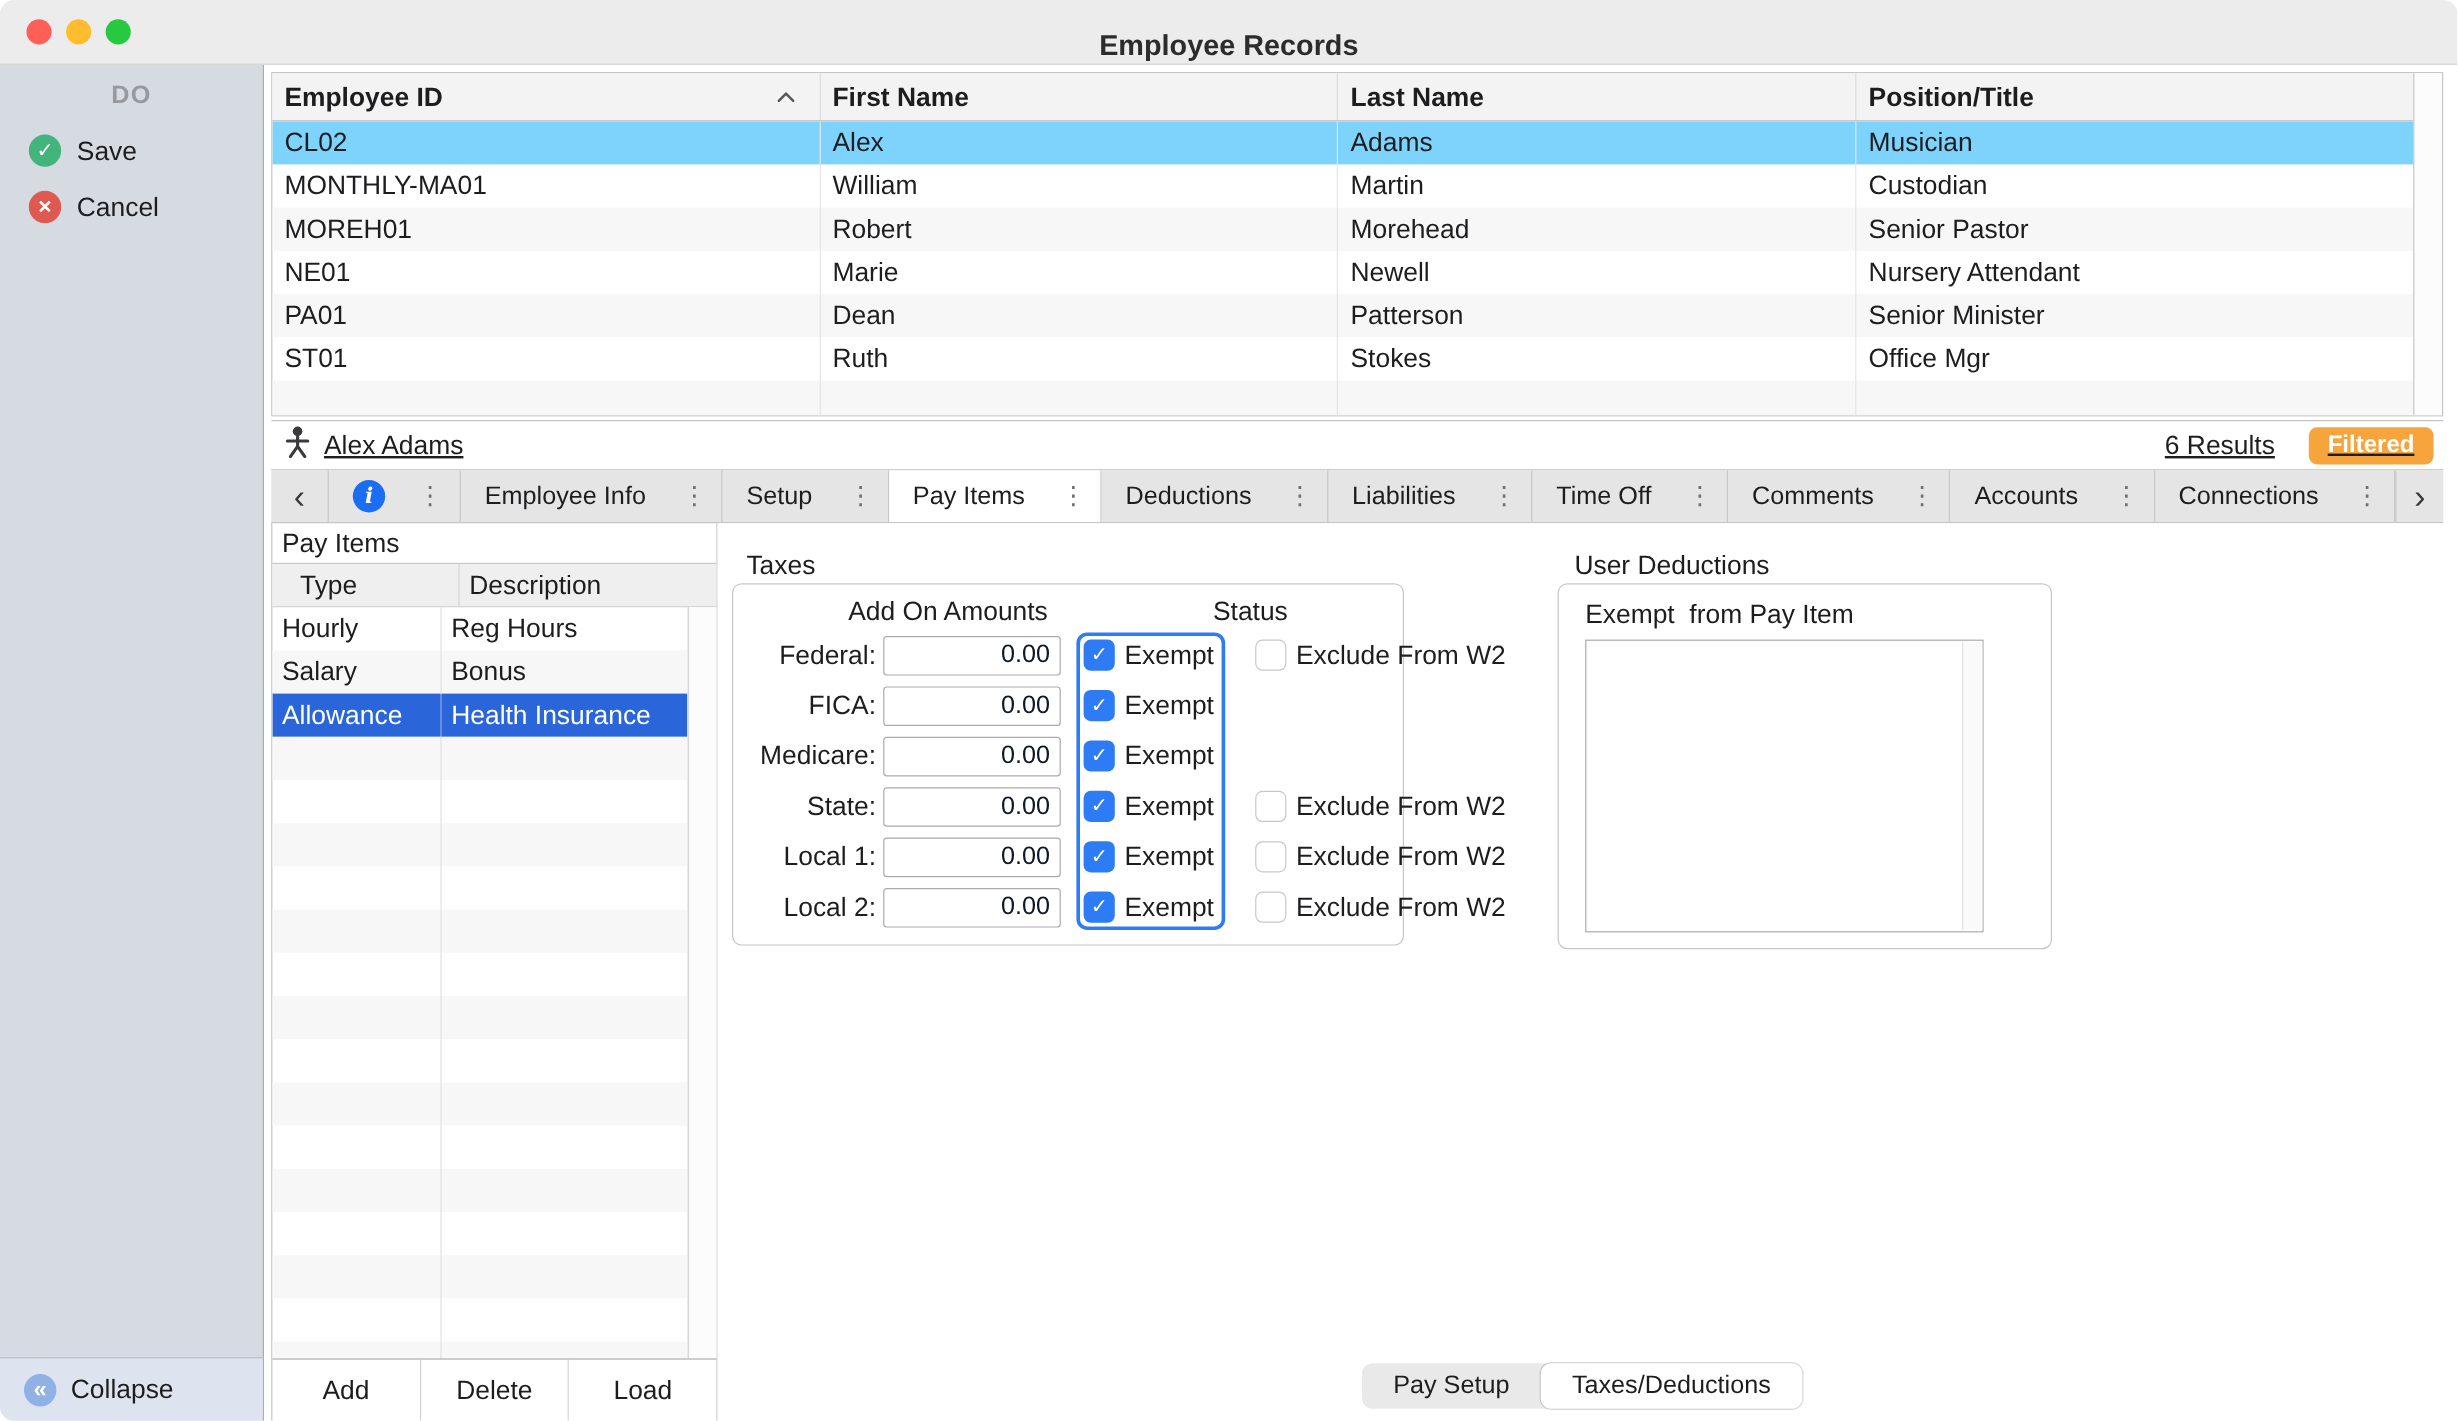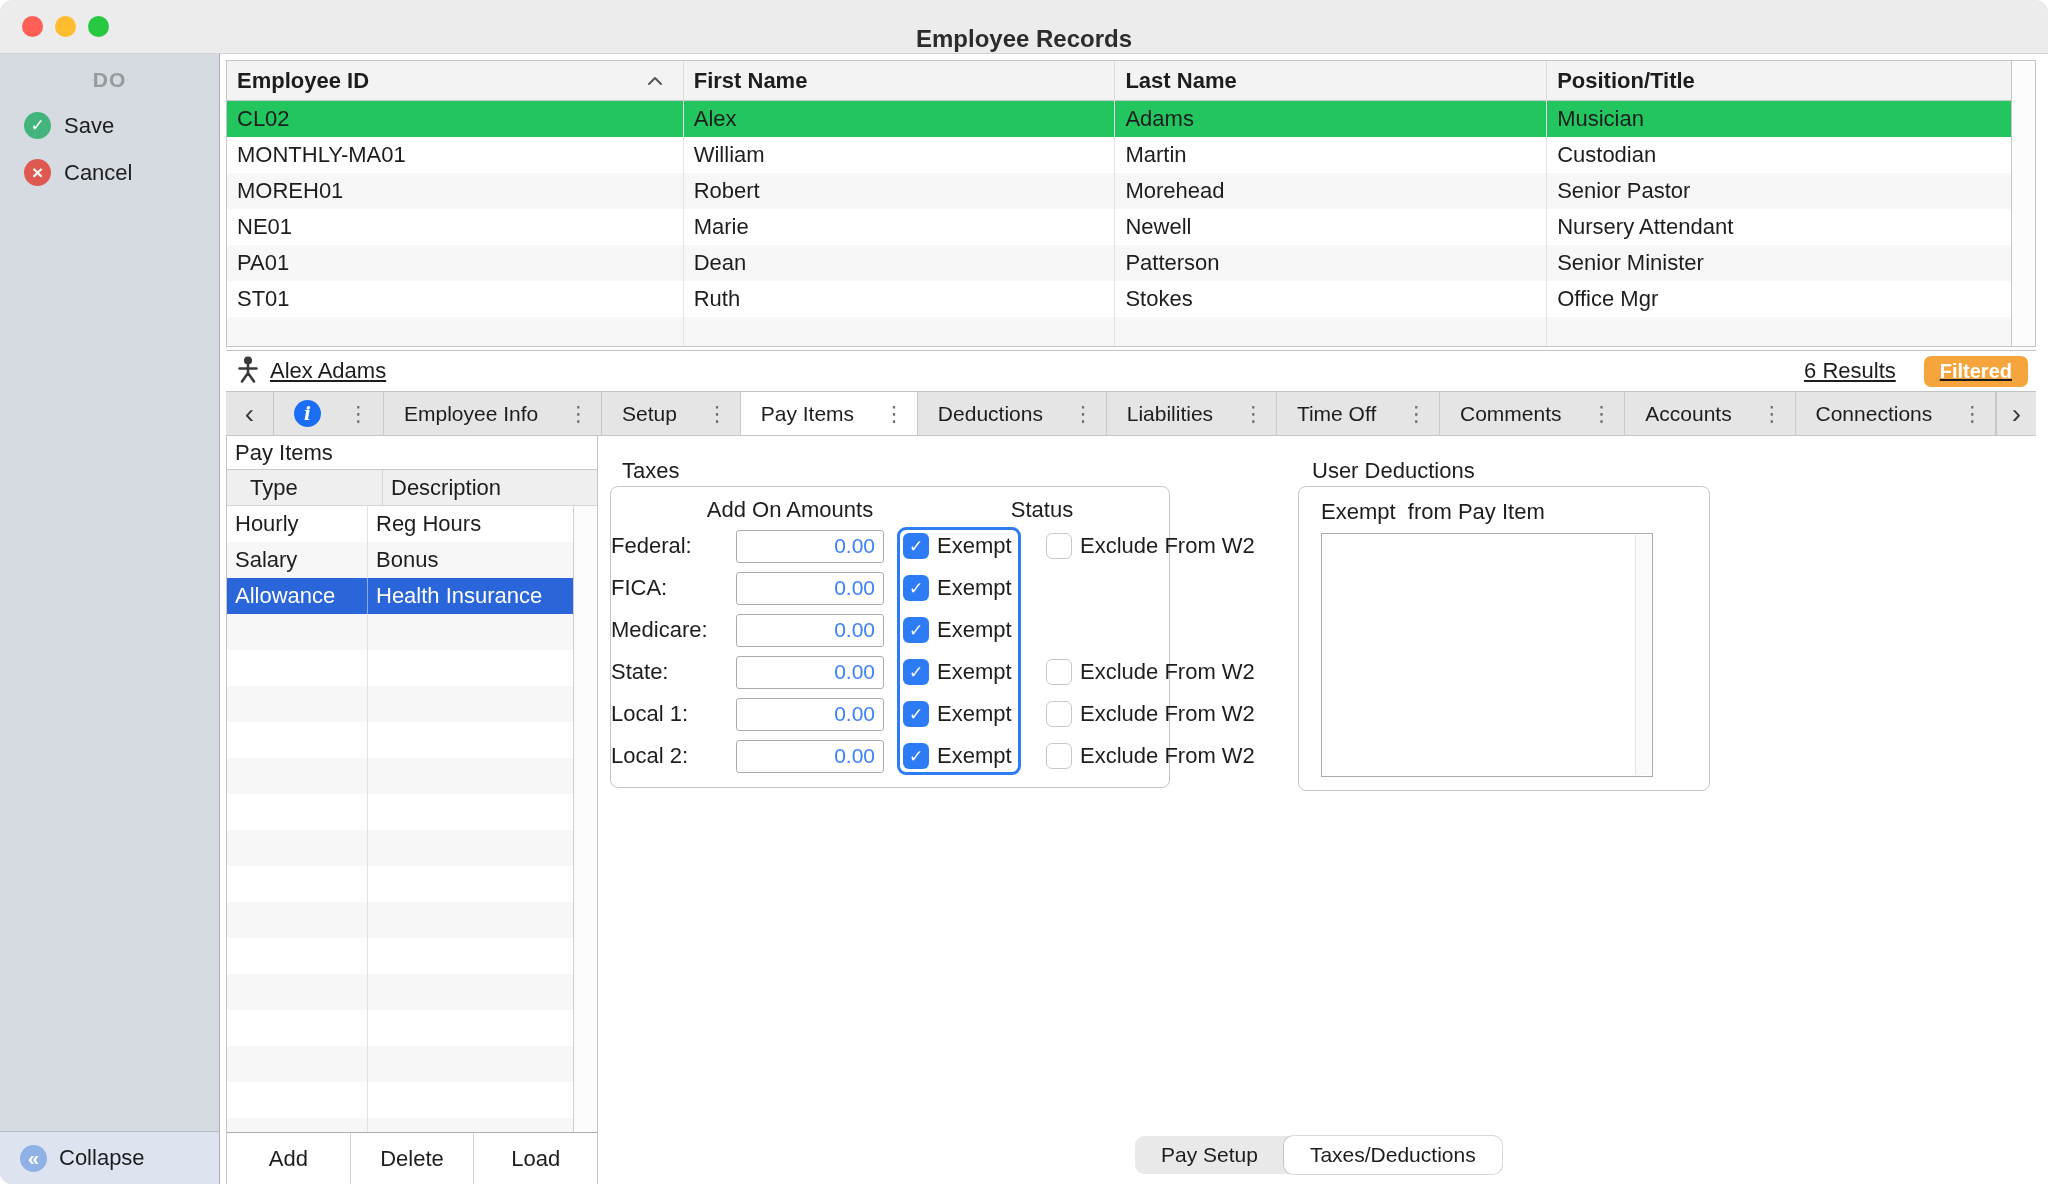--- a/index.html
+++ b/index.html
@@ -33,21 +33,21 @@
 
   .emp-table { margin:6px 12px 0 6px; border:1px solid #C6C6C6; display:flex; background:#fff; }
   .emp-main { flex:1; min-width:0; }
   .emp-header { display:grid; grid-template-columns:25.6% 24.2% 24.2% 26%; height:40px; background:#F3F3F4; border-bottom:1px solid #C9C9C9; }
   .emp-hcell { display:flex; align-items:center; padding-left:10px; font-size:22px; font-weight:bold; border-right:1px solid #DCDCDC; overflow:hidden; white-space:nowrap; }
   .emp-hcell:last-child{border-right:none;}
   .sort-chevron { margin-left:auto; margin-right:20px; display:flex; }
   .emp-rows { height:245px; overflow:hidden; }
   .emp-row { display:grid; grid-template-columns:25.6% 24.2% 24.2% 26%; height:36px; }
   .emp-row.alt { background:#F7F7F8; }
-  .emp-row.selected { background:#22c55e; }
+  .emp-row.selected { background:#7dd3fc; }
   .emp-cell { line-height:36px; padding-left:10px; font-size:22px; border-right:1px solid #E5E5E5; overflow:hidden; white-space:nowrap; }
   .emp-cell:last-child{border-right:none;}
   .emp-scrollbar { flex:0 0 24px; border-left:1px solid #C6C6C6; background:#FCFCFC; }
 
   .record-bar { margin:3px 12px 0 6px; height:42px; border-top:1px solid #C2C2C2; border-bottom:1px solid #C2C2C2; display:flex; align-items:center; padding:0 8px 0 12px; gap:12px; background:#fff;text-decoration:underline; }
   .record-name { font-size:22px; }
   .rb-spacer{flex:1;}
   .results { font-size:22px; margin-right:16px; }
   .filtered-pill { background:#F6A43C; color:#fff; font-size:20px; font-weight:bold; padding:4px 16px; border-radius:7px; }
 
@@ -85,22 +85,22 @@
 
   
   .detail { flex:1; position:relative; min-width:0; background:#fff; }
   .group-label { position:absolute; font-size:22px; }
   .taxes-label { left:24px; top:22px; }
   .taxes-box { position:absolute; left:12px; top:50px; width:560px; height:302px; border:1px solid #C6C6C6; border-radius:8px; }
   .taxes-head { position:relative; height:34px; margin-top:4px; }
   .th-amounts { position:absolute; left:179px; top:6px; transform:translateX(-50%); font-size:22px; }
   .th-status { position:absolute; left:431px; top:6px; transform:translateX(-50%); font-size:22px; }
   .tax-row { display:flex; align-items:center; height:42px; }
-  .tax-label { flex:0 0 119px; width:119px; text-align:left; font-size:22px; white-space:nowrap; }
-  .tax-input { width:148px; height:33px; margin-left:6px; border:1px solid #ABABAB; border-radius:3px; font-size:21px; text-align:right; padding-right:8px; font-family:inherit; background:#fff; color:#3b82f6; }
+  .tax-label { flex:0 0 119px; width:119px; text-align:right; font-size:22px; white-space:nowrap; }
+  .tax-input { width:148px; height:33px; margin-left:6px; border:1px solid #ABABAB; border-radius:3px; font-size:21px; text-align:right; padding-right:8px; font-family:inherit; background:#fff; color:#0f172a; }
   .chk-cell { display:flex; align-items:center; gap:8px; }
   .exempt-cell { margin-left:19px; flex:0 0 120px; width:120px; }
   .exclude-cell { margin-left:23px; }
   .checkbox { width:26px; height:26px; border-radius:6px; flex:0 0 26px; display:flex; align-items:center; justify-content:center; }
   .checkbox.checked { background:#2E7BF6; color:#fff; font-size:17px; font-weight:bold; }
   .checkbox:not(.checked) { background:#fff; border:1.5px solid #C8C8C8; }
   .chk-label { font-size:22px; white-space:nowrap; }
   .exempt-outline { position:absolute; left:286px; top:40px; width:124px; height:248px; border:3px solid #2E7BF6; border-radius:9px; pointer-events:none; }
 
   .ud-label { left:714px; top:22px; }

